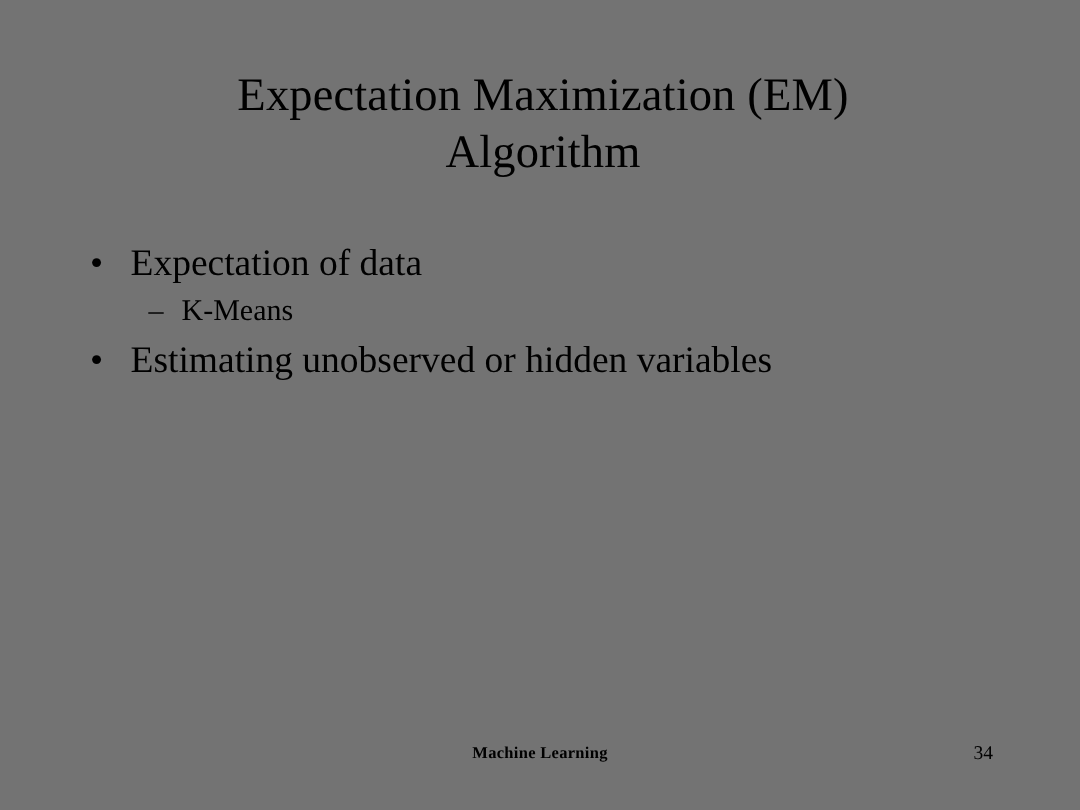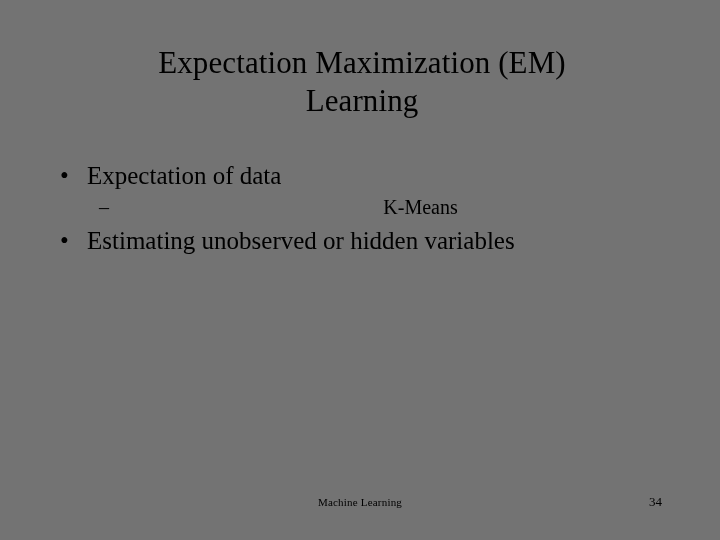--- a/index.html
+++ b/index.html
@@ -78,61 +78,60 @@
   .bullet-l2 .marker {
     width: 22px;
     flex: 0 0 22px;
     font-size: 20px;
     line-height: 28px;
     text-align: left;
   }
   .bullet-l2 .btext {
     flex: 1 1 auto;
     white-space: nowrap;
-    text-align: center;
   }
 
   
   .footer {
     position: absolute;
     left: 0;
     top: 494px;
     width: 720px;
     height: 22px;
   }
   .footer-label {
     position: absolute;
     left: 0;
     top: 0;
     width: 720px;
     text-align: center;
     font-size: 11px;
     line-height: 16px;
-    font-weight: normal;
+    font-weight: bold;
     letter-spacing: 0.2px;
   }
   .footer-pagenum {
     position: absolute;
     right: 58px;
     top: -1px;
     font-size: 13px;
     line-height: 18px;
     font-weight: normal;
     text-align: right;
   }
 </style>
 </head>
 <body>
 
 <div class="slide">
 
   <h1 class="slide-title">
     <span>Expectation Maximization (EM)</span>
     <br>
-    <span>Learning</span>
+    <span>Algorithm</span>
   </h1>
 
   <div class="body">
 
     <div class="bullet-l1">
       <span class="marker">•</span>
       <span class="btext">Expectation of data</span>
     </div>
 
     <div class="bullet-l2">

